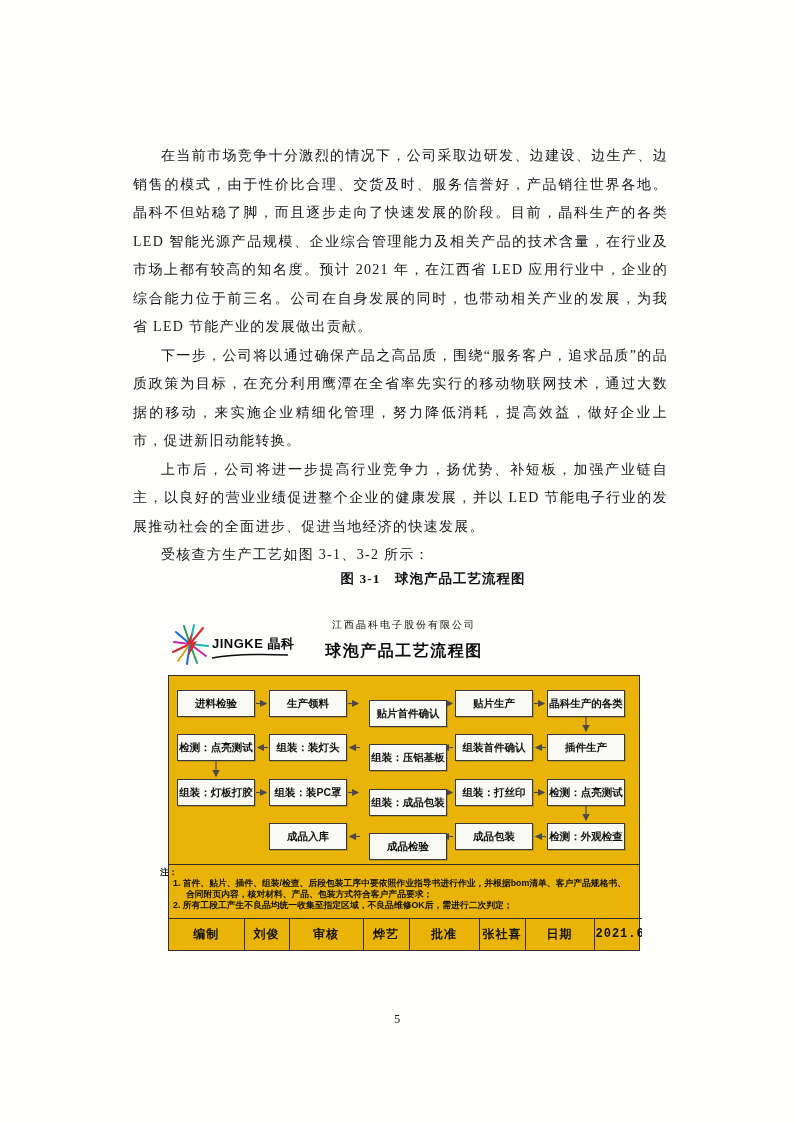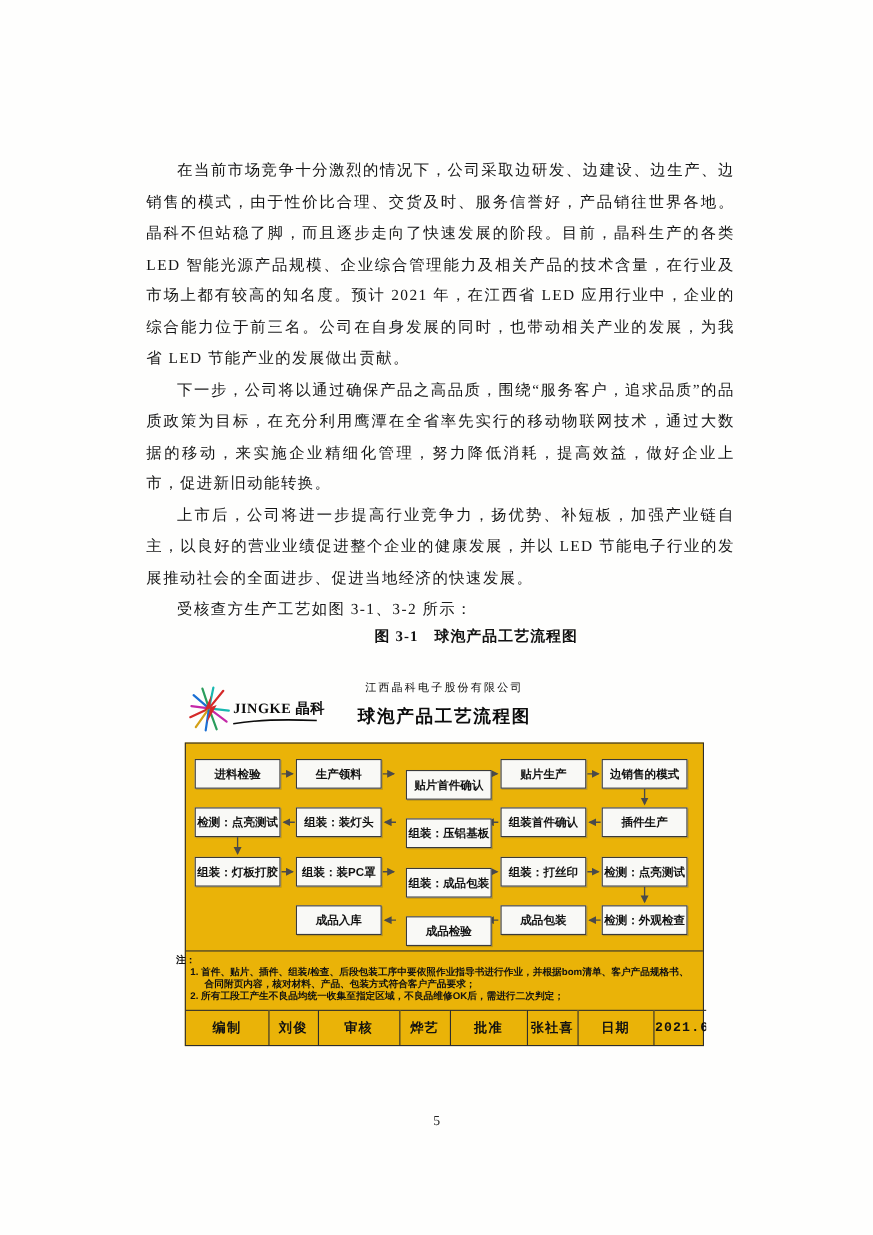--- a/index.html
+++ b/index.html
@@ -12,21 +12,21 @@
   .para{margin:0;text-indent:2em;}
 
   
   .fig-caption{position:absolute;left:0;top:570px;width:100%;text-align:center;
     font-weight:bold;font-size:13.5px;letter-spacing:1px;color:#111;padding-left:36px;}
 
   
   .diagram{position:absolute;left:168px;top:612px;width:472px;height:340px;}
   .dg-header{position:relative;height:63px;}
   .logo{position:absolute;left:2px;top:10px;width:130px;height:46px;}
-  .logo-text{position:absolute;left:42px;top:13px;font-family:Liberation Serif, serif;
+  .logo-text{position:absolute;left:42px;top:13px;font-family:Liberation Sans, sans-serif;
     font-weight:bold;font-size:13px;letter-spacing:.5px;color:#0c0c0c;white-space:nowrap;}
   .dg-titles{position:absolute;left:0;top:6px;width:100%;text-align:center;
     font-family:"Liberation Sans",sans-serif;}
   .dg-company{font-weight:normal;font-size:10px;letter-spacing:2px;color:#0c0c0c;}
   .dg-title{margin-top:9px;font-weight:bold;font-size:16px;letter-spacing:1.5px;color:#0c0c0c;}
 
   .frame{position:absolute;left:0;top:63px;width:470px;border:1.5px solid #2e2e2e;background:#eab308;}
   .flow{position:relative;height:188px;}
   .arrows{position:absolute;left:0;top:0;width:100%;height:100%;}
 
@@ -130,21 +130,21 @@
             <line x1="377" y1="160.5" x2="367" y2="160.5" marker-end="url(#arr)"></line>
             <line x1="284" y1="160.5" x2="274" y2="160.5" marker-end="url(#arr)"></line>
             <line x1="191" y1="160.5" x2="181" y2="160.5" marker-end="url(#arr)"></line>
           </g>
         </svg>
 
         <div class="fbox r1 c1">进料检验</div>
         <div class="fbox r1 c2">生产领料</div>
         <div class="fbox r1 c3">贴片首件确认</div>
         <div class="fbox r1 c4">贴片生产</div>
-        <div class="fbox r1 c5">边销售的模式</div>
+        <div class="fbox r1 c5">晶科生产的各类</div>
 
         <div class="fbox r2 c1">检测：点亮测试</div>
         <div class="fbox r2 c2">组装：装灯头</div>
         <div class="fbox r2 c3">组装：压铝基板</div>
         <div class="fbox r2 c4">组装首件确认</div>
         <div class="fbox r2 c5">插件生产</div>
 
         <div class="fbox r3 c1">组装：灯板打胶</div>
         <div class="fbox r3 c2">组装：装PC罩</div>
         <div class="fbox r3 c3">组装：成品包装</div>

